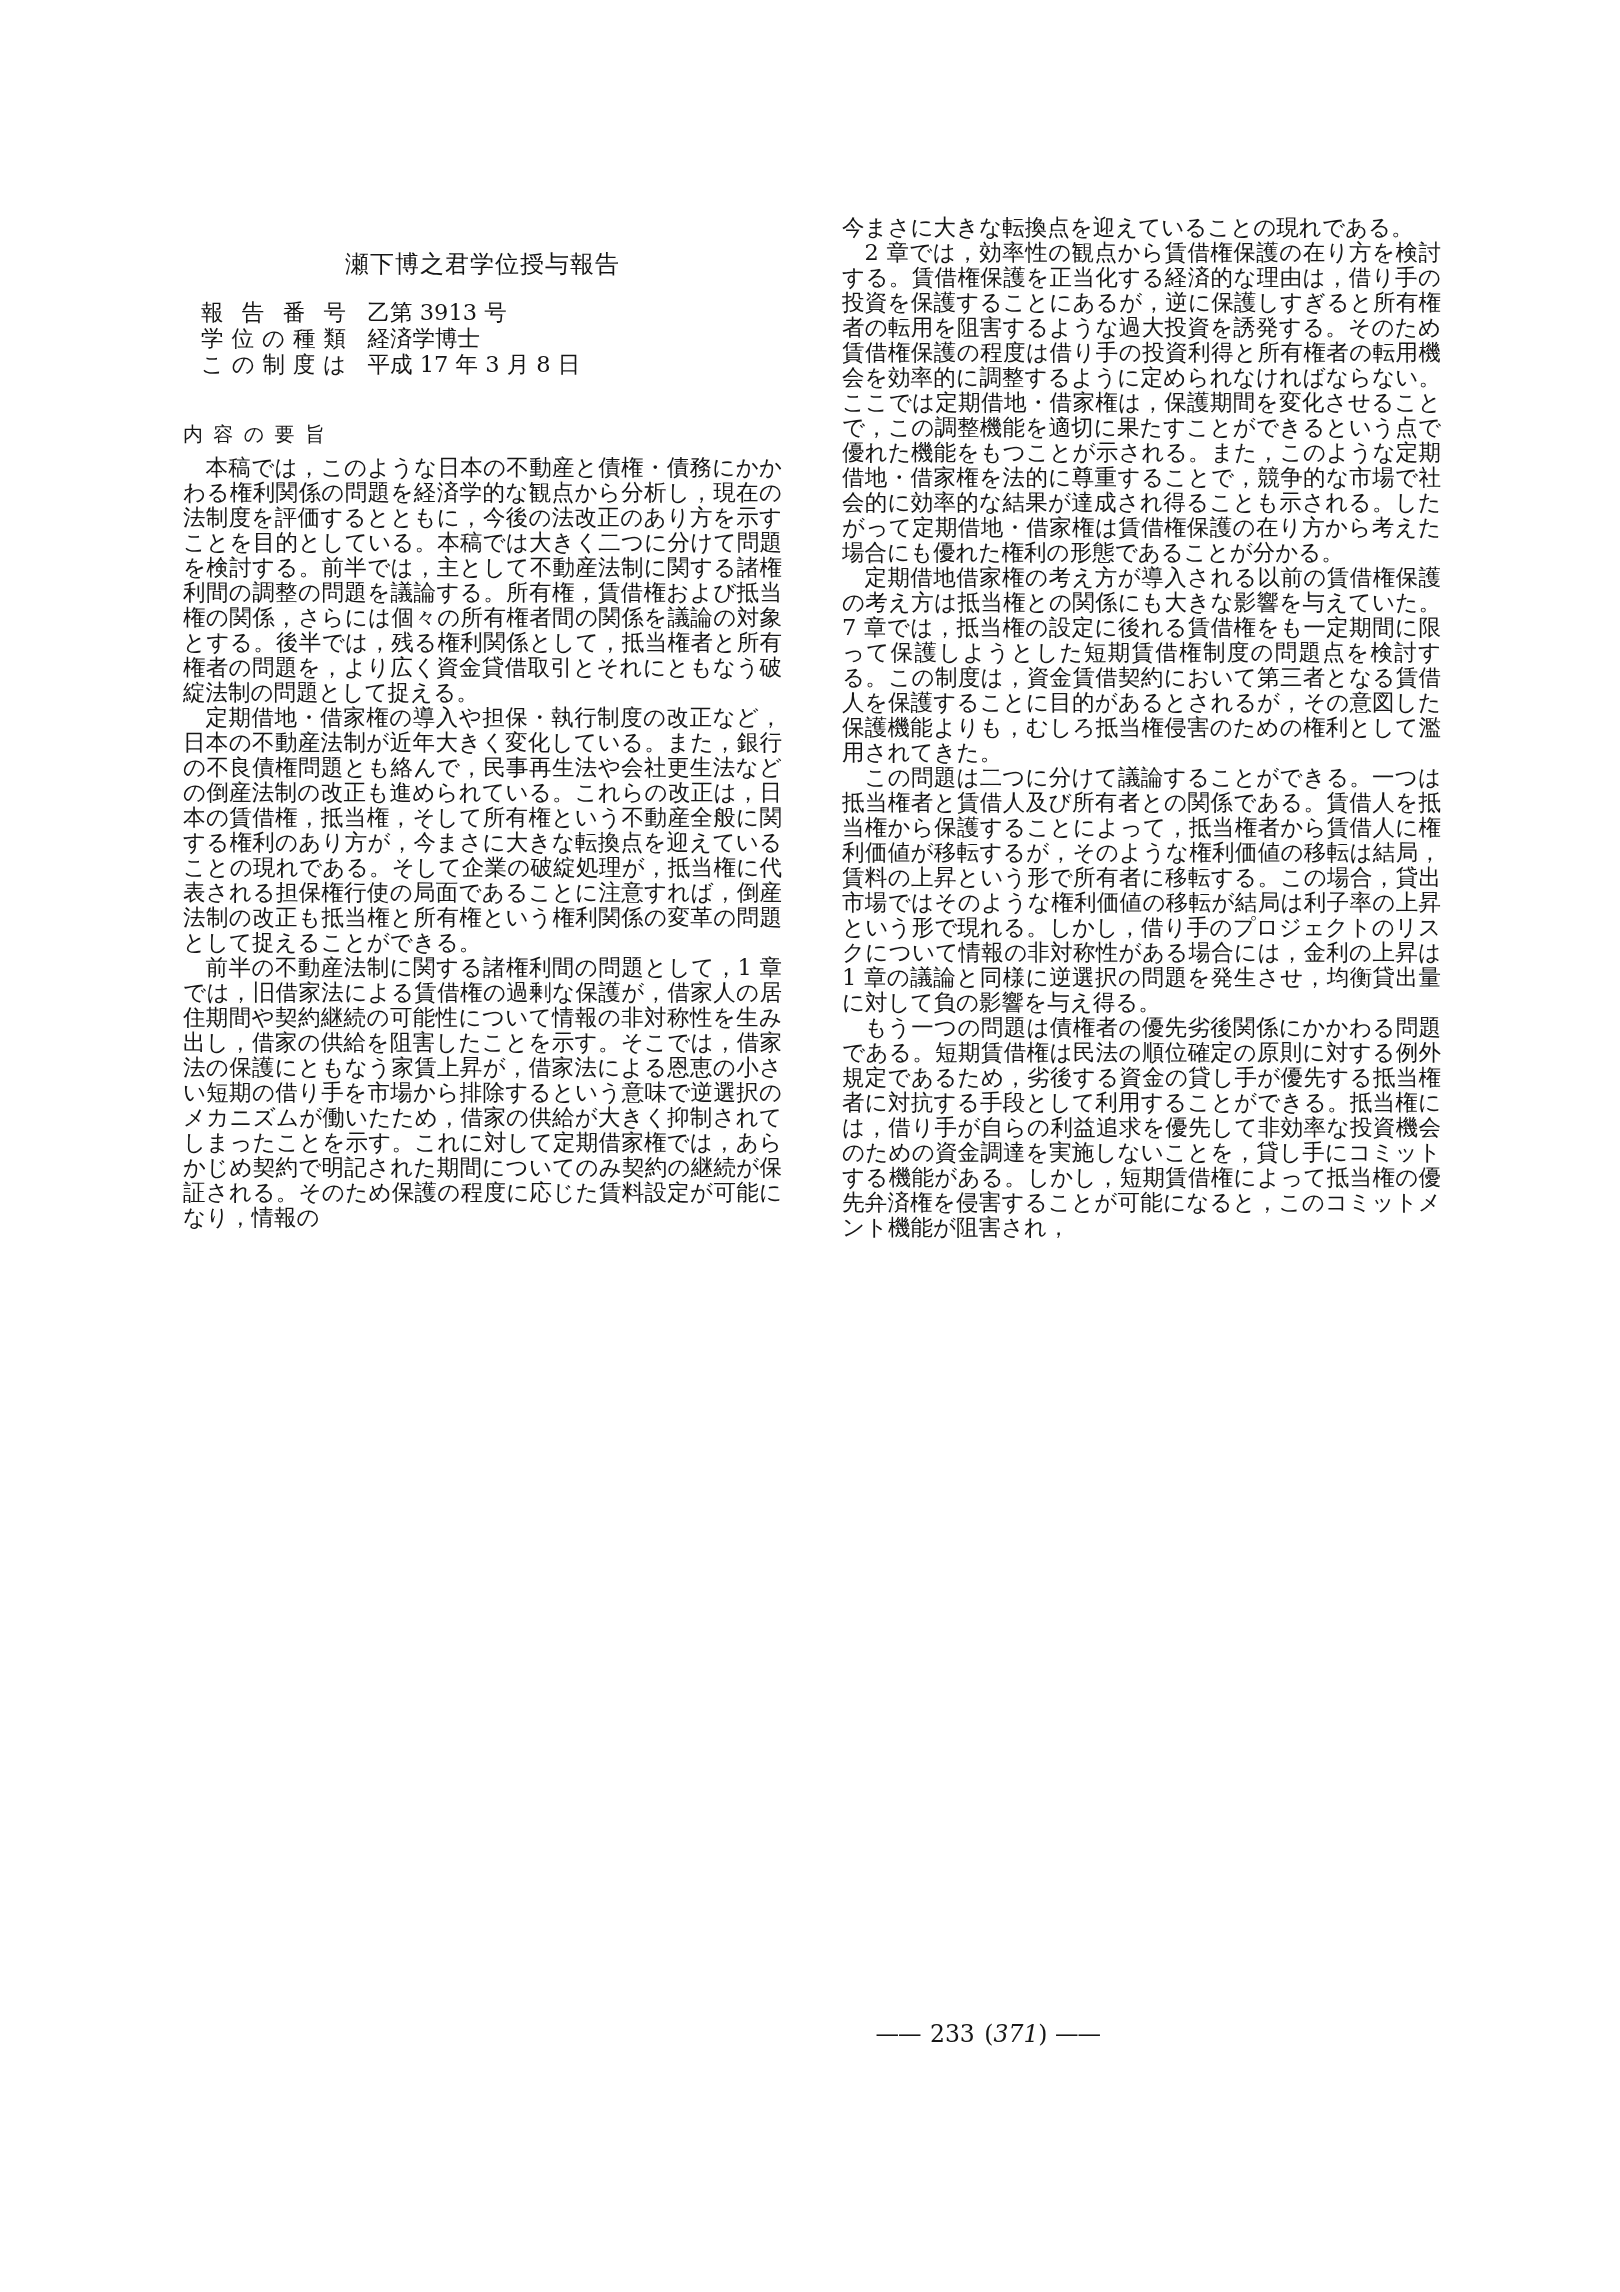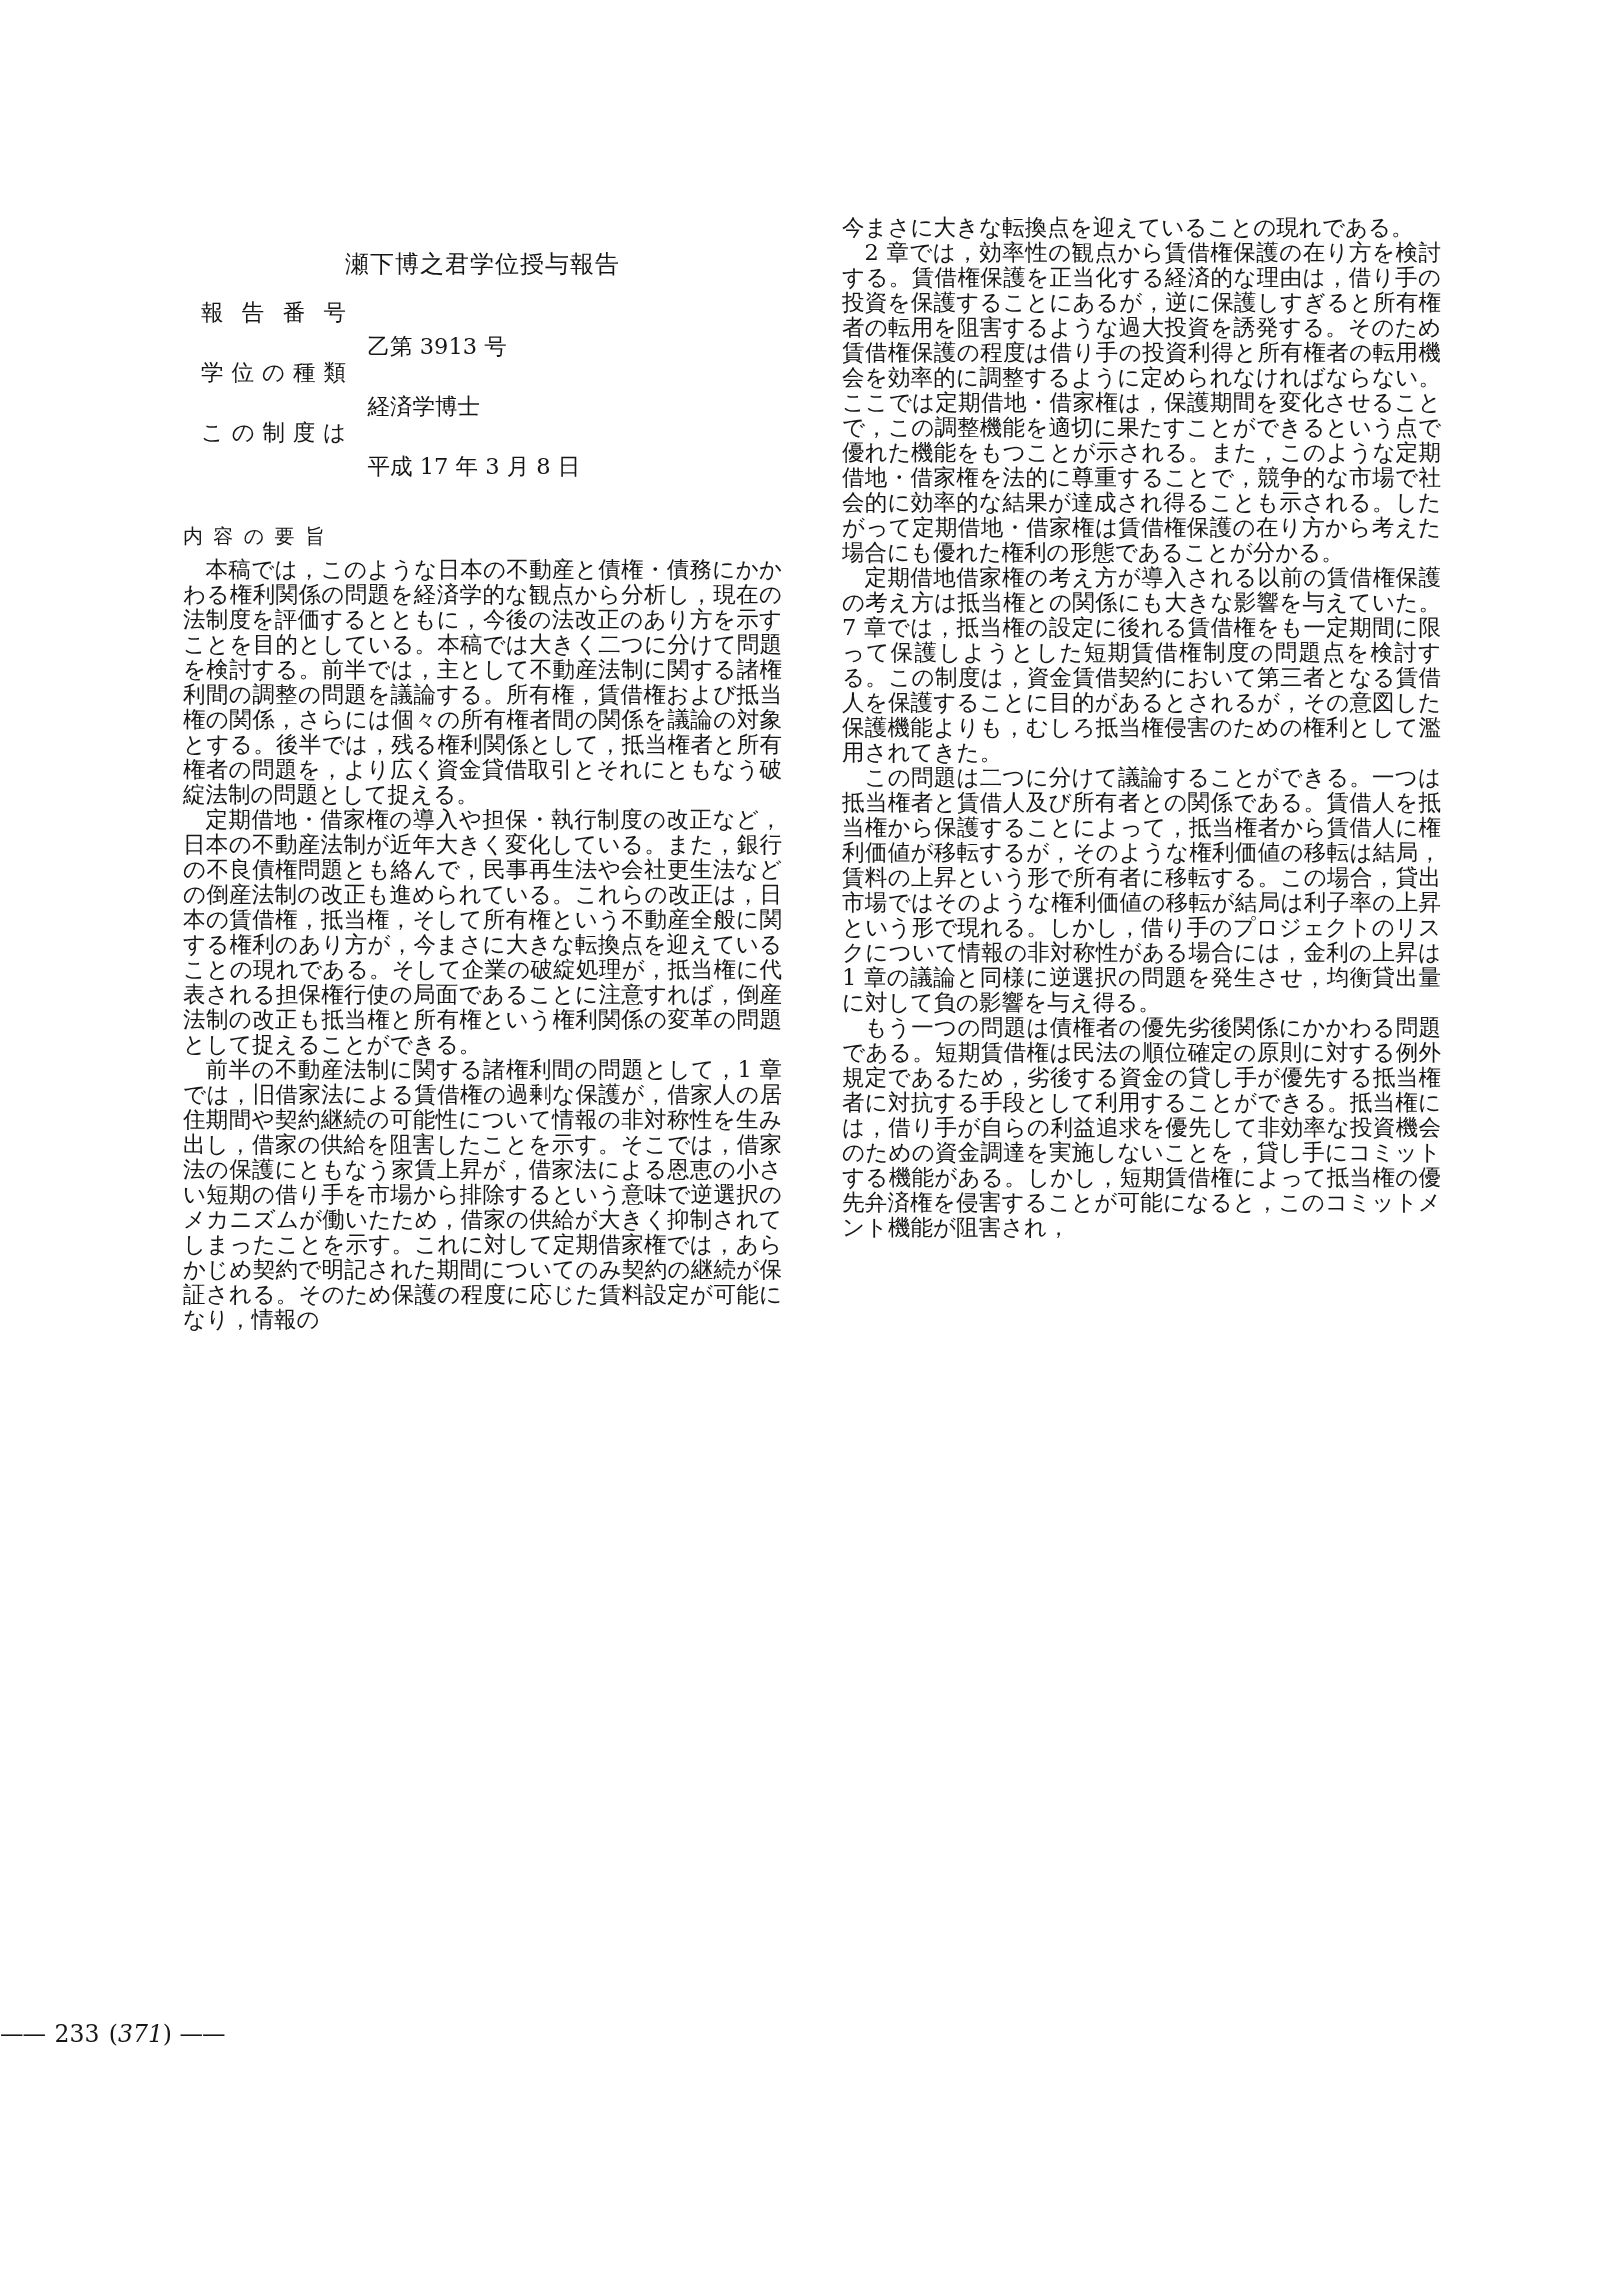--- a/index.html
+++ b/index.html
@@ -48,42 +48,41 @@
   .meta-label {
     flex: none;
     width: 145px;
     text-align: justify;
     text-align-last: justify;
     margin-left: 18px;
   }
   .meta-value {
     margin-left: 21.6px;
     white-space: nowrap;
-    margin-top: 34px;
   }
   .section-heading {
     font-size: 20px;
     font-weight: normal;
     text-align: left;
     margin: 45px 0 7.8px 0;
     line-height: 25.5px;
     letter-spacing: 2px;
   }
   .para {
     margin: 0;
   }
   .para.indent {
     text-indent: 22.5px;
   }
   .footer {
     position: absolute;
     top: 2021px;
     left: 0;
     width: 1100px;
-    text-align: left;
+    text-align: right;
     font-size: 23.5px;
     line-height: 27.4px;
     white-space: nowrap;
   }
   .footer .dash {
     letter-spacing: -1px;
   }
   .footer .alt {
     font-style: italic;
   }

